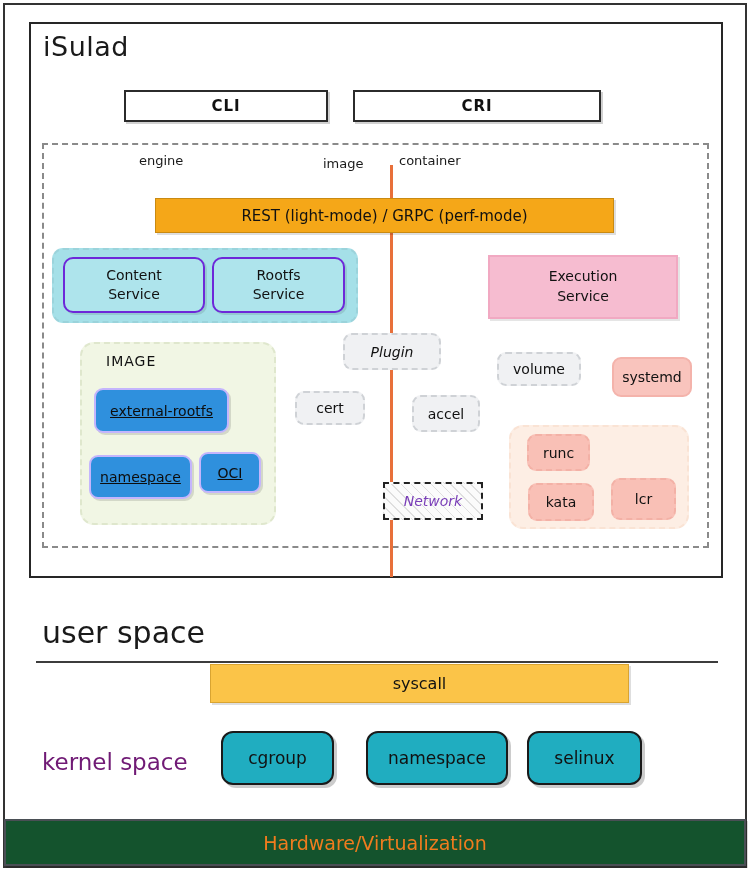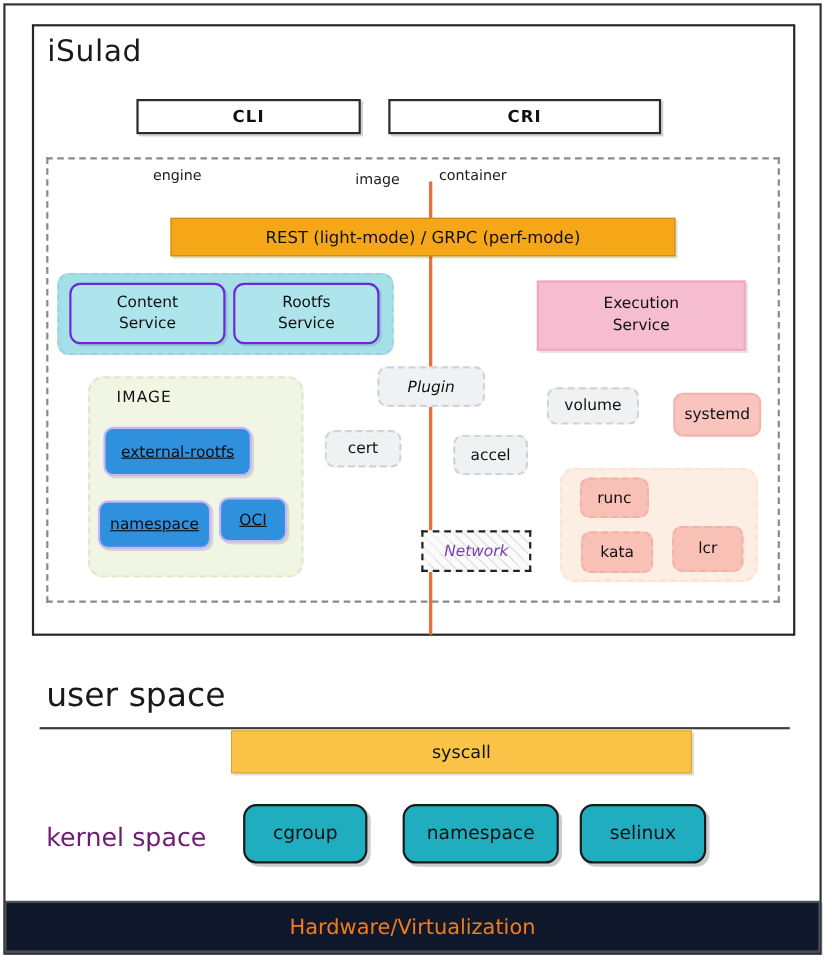--- a/index.html
+++ b/index.html
@@ -179,21 +179,21 @@
     font-size:17px;color:#111;
     box-shadow:3px 3px 0 rgba(0,0,0,0.20);
   }
   #box-cgroup{left:221px;top:731px;width:113px;height:54px;}
   #box-namespace{left:366px;top:731px;width:142px;height:54px;}
   #box-selinux{left:527px;top:731px;width:115px;height:54px;}
 
   
   #hardware-bar{
     position:absolute;left:4px;top:819px;width:742px;height:47px;
-    background:#0f172a;border:2px solid #4a4f55;box-sizing:border-box;
+    background:#14532d;border:2px solid #4a4f55;box-sizing:border-box;
     display:flex;align-items:center;justify-content:center;
     font-size:19px;color:#f07c1e;
     box-shadow:2px 2px 0 rgba(0,0,0,0.15);
     text-align:right;
   }
   .two-line span{display:block;}
 </style>
 </head>
 <body>
 

